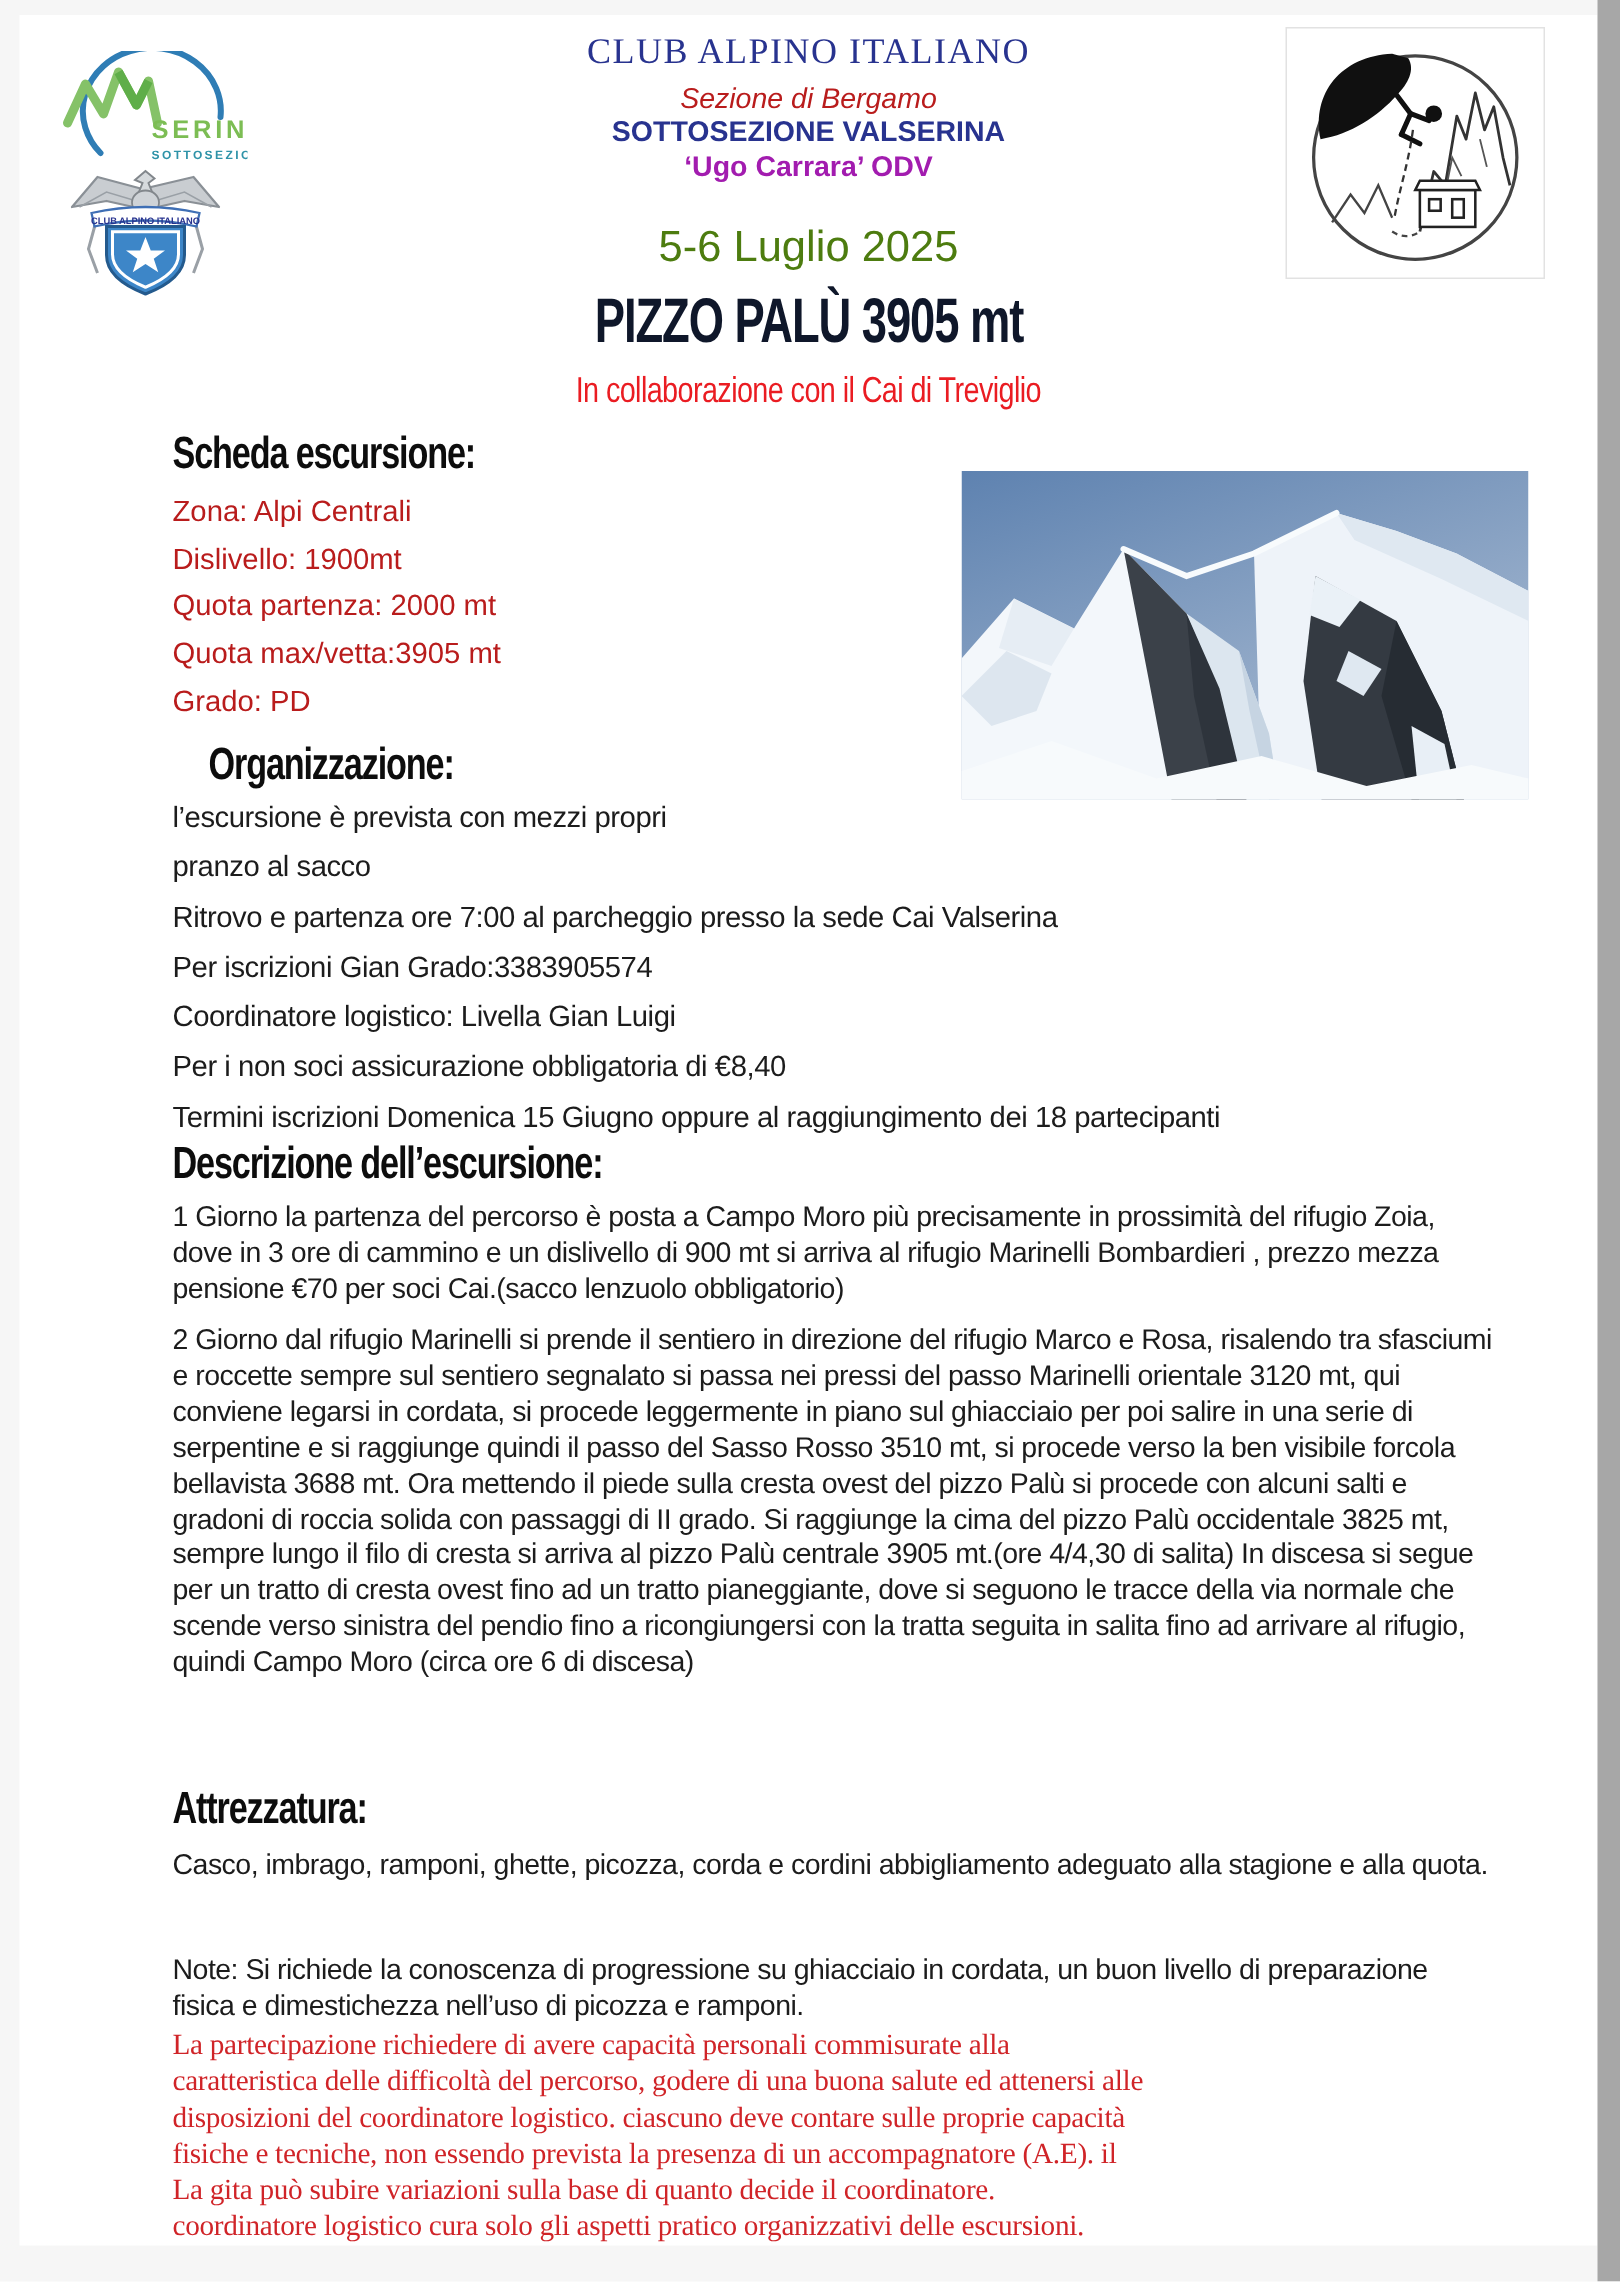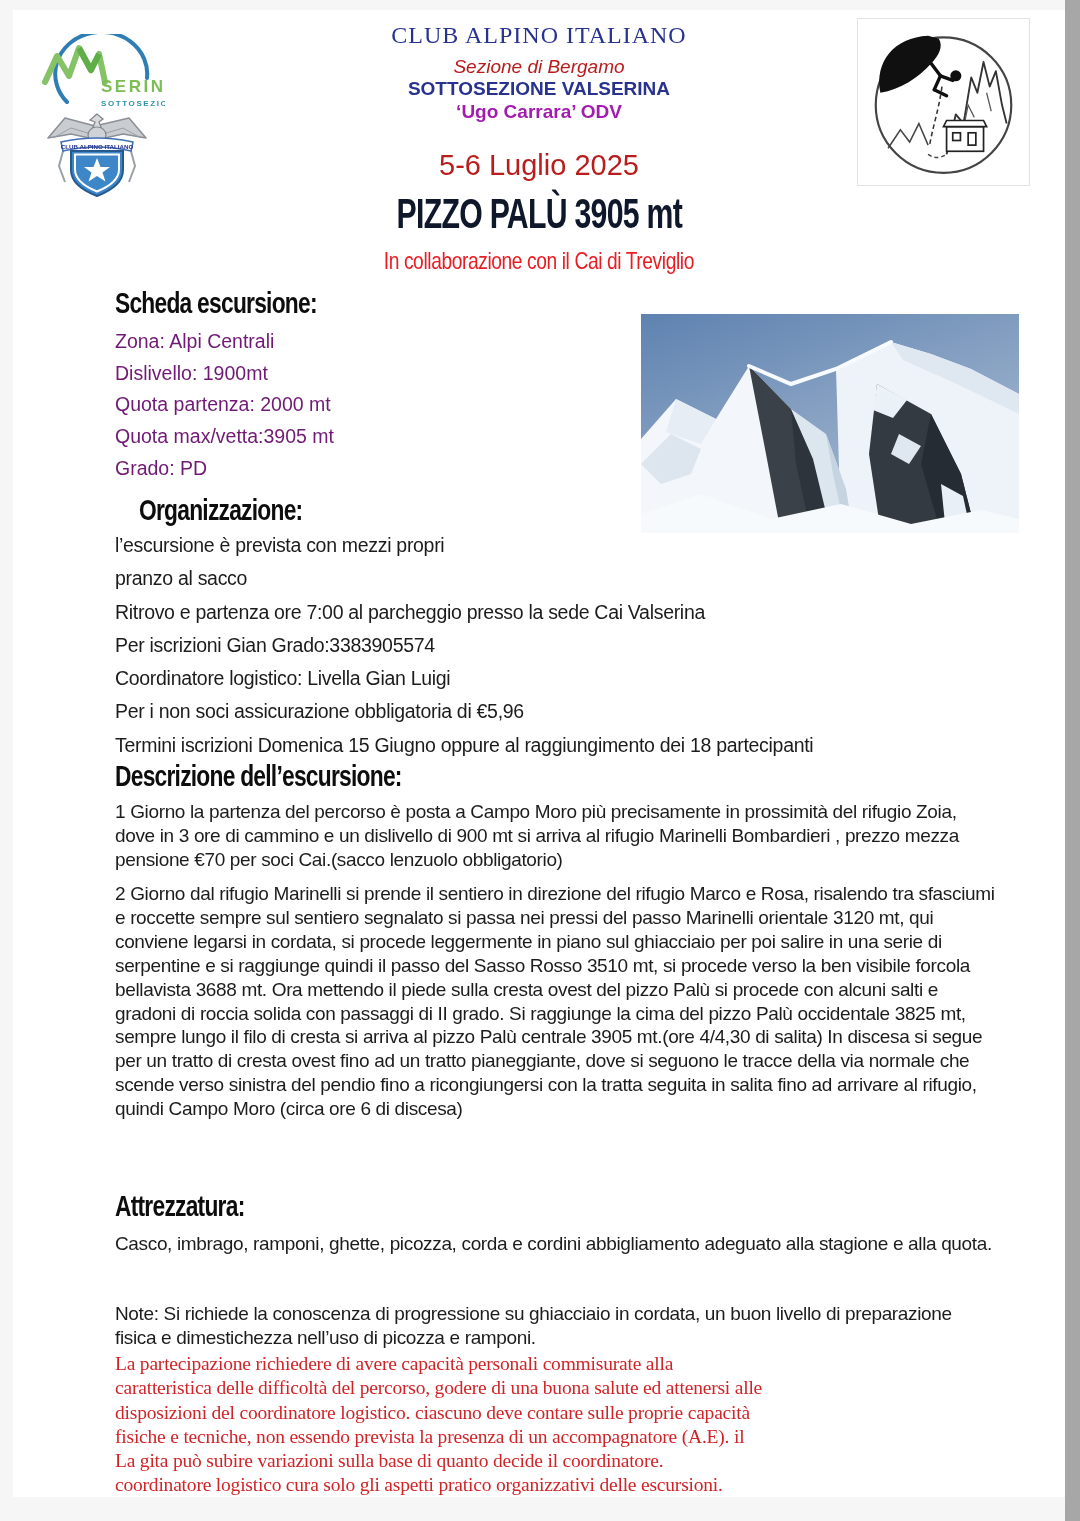--- a/index.html
+++ b/index.html
@@ -21,21 +21,21 @@
   .club-title{
     font-family:"Liberation Serif", serif;
     font-size:24px;line-height:30px;color:#28338f;letter-spacing:1px;
   }
   .sezione-line{font-style:italic;font-size:19px;line-height:21px;color:#b91c1c;margin-top:6px;}
   .sottosezione-line{font-weight:700;font-size:19px;line-height:23px;color:#28338f;}
   .odv-line{font-weight:700;font-size:19px;line-height:23px;color:#a21caf;}
 
   .date-line{
     position:absolute;left:0;top:138px;width:1052px;text-align:center;
-    font-size:29px;line-height:34px;color:#b91c1c;
+    font-size:29px;line-height:34px;color:#4d7c0f;
   }
   .event-title{
     position:absolute;left:0;top:180px;width:1052px;text-align:center;
     font-size:42px;line-height:48px;font-weight:700;color:#0f172a;
   }
   .event-title>span{display:inline-block;transform:scaleX(0.72);transform-origin:50% 50%;letter-spacing:-1px;white-space:nowrap;}
   .event-subtitle{
     position:absolute;left:0;top:236px;width:1052px;text-align:center;
     font-size:24px;line-height:30px;font-weight:400;color:#ea1c22;
   }
@@ -57,21 +57,21 @@
   .sec-heading{
     position:absolute;left:102px;
     font-size:30px;line-height:36px;font-weight:700;color:#0d0d0d;white-space:nowrap;
   }
   .sec-heading>span{display:inline-block;transform:scaleX(0.76);transform-origin:0 50%;letter-spacing:-1px;}
   .h-scheda{top:275px;}
   .h-org{top:482px;margin-left:24px;}
   .h-descr{top:748px;}
   .h-attr{top:1178px;}
 
-  .scheda-items{position:absolute;left:102px;top:316px;font-size:19.5px;line-height:31.7px;color:#701a75;}
+  .scheda-items{position:absolute;left:102px;top:316px;font-size:19.5px;line-height:31.7px;color:#b91c1c;}
   .org-items{position:absolute;left:102px;top:519px;font-size:19.5px;line-height:33.3px;color:#1c1c1c;letter-spacing:-0.3px;}
   .para{
     position:absolute;left:102px;width:882px;
     font-size:19px;line-height:23.9px;color:#1c1c1c;letter-spacing:-0.35px;
   }
   .p-descr-1{top:790px;}
   .p-descr-2{top:872px;}
   .p-attr-1{top:1222px;}
   .p-attr-note{top:1292px;}
 
@@ -204,21 +204,21 @@
     <div>Grado: PD</div>
   </div>
 
   <div class="sec-heading h-org"><span>Organizzazione:</span></div>
   <div class="org-items">
     <div>l’escursione è prevista con mezzi propri</div>
     <div>pranzo al sacco</div>
     <div>Ritrovo e partenza ore 7:00 al parcheggio presso la sede Cai Valserina</div>
     <div>Per iscrizioni Gian Grado:3383905574</div>
     <div>Coordinatore logistico: Livella Gian Luigi</div>
-    <div>Per i non soci assicurazione obbligatoria di €5,96</div>
+    <div>Per i non soci assicurazione obbligatoria di €8,40</div>
     <div>Termini iscrizioni Domenica 15 Giugno oppure al raggiungimento dei 18 partecipanti</div>
   </div>
 
   <div class="sec-heading h-descr"><span>Descrizione dell’escursione:</span></div>
   <div class="para p-descr-1">1 Giorno la partenza del percorso è posta a Campo Moro più precisamente in prossimità del rifugio Zoia, dove in 3 ore di cammino e un dislivello di 900 mt si arriva al rifugio Marinelli Bombardieri , prezzo mezza pensione €70 per soci Cai.(sacco lenzuolo obbligatorio)</div>
   <div class="para p-descr-2">2 Giorno dal rifugio Marinelli si prende il sentiero in direzione del rifugio Marco e Rosa, risalendo tra sfasciumi e roccette sempre sul sentiero segnalato si passa nei pressi del passo Marinelli orientale 3120 mt, qui conviene legarsi in cordata, si procede leggermente in piano sul ghiacciaio per poi salire in una serie di serpentine e si raggiunge quindi il passo del Sasso Rosso 3510 mt, si procede verso la ben visibile forcola bellavista 3688 mt. Ora mettendo il piede sulla cresta ovest del pizzo Palù si procede con alcuni salti e gradoni di roccia solida con passaggi di II grado. Si raggiunge la cima del pizzo Palù occidentale 3825 mt, sempre lungo il filo di cresta si arriva al pizzo Palù centrale 3905 mt.(ore 4/4,30 di salita) In discesa si segue per un tratto di cresta ovest fino ad un tratto pianeggiante, dove si seguono le tracce della via normale che scende verso sinistra del pendio fino a ricongiungersi con la tratta seguita in salita fino ad arrivare al rifugio, quindi Campo Moro (circa ore 6 di discesa)</div>
 
   <div class="sec-heading h-attr"><span>Attrezzatura:</span></div>
   <div class="para p-attr-1">Casco, imbrago, ramponi, ghette, picozza, corda e cordini abbigliamento adeguato alla stagione e alla quota.</div>
   <div class="para p-attr-note">Note: Si richiede la conoscenza di progressione su ghiacciaio in cordata, un buon livello di preparazione fisica e dimestichezza nell’uso di picozza e ramponi.</div>

